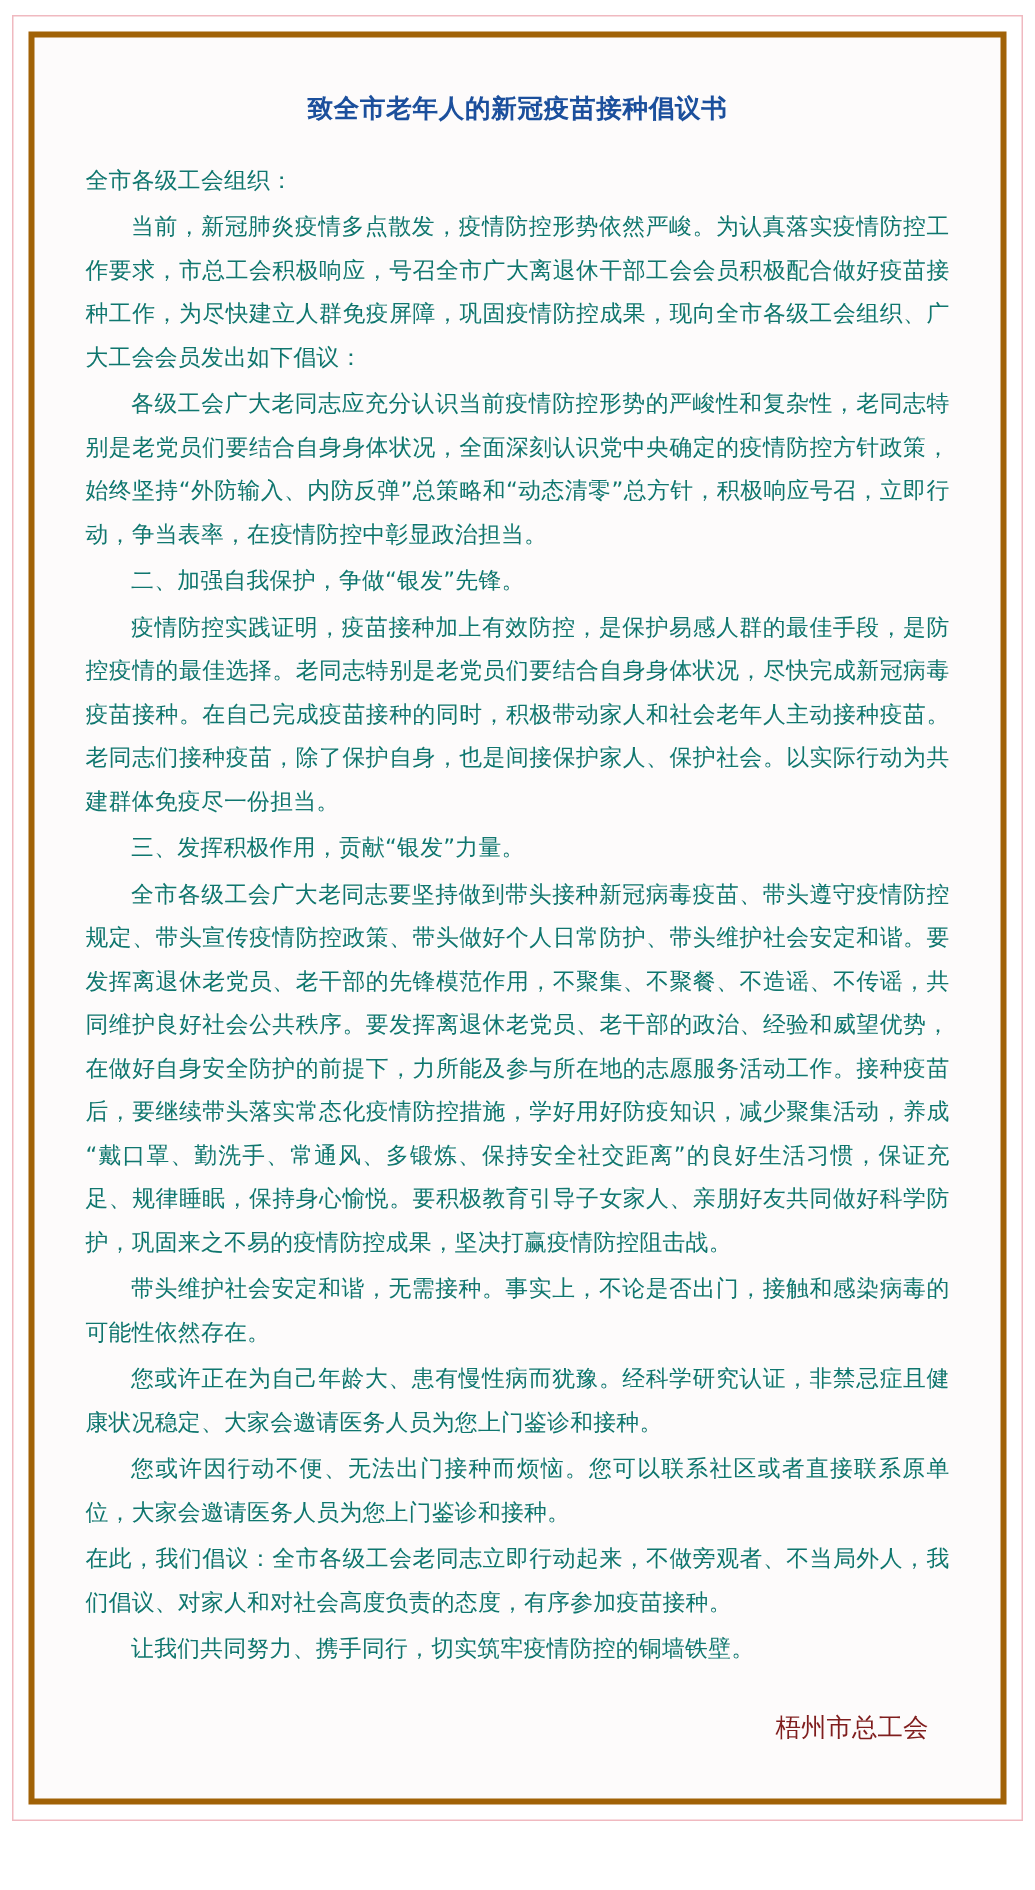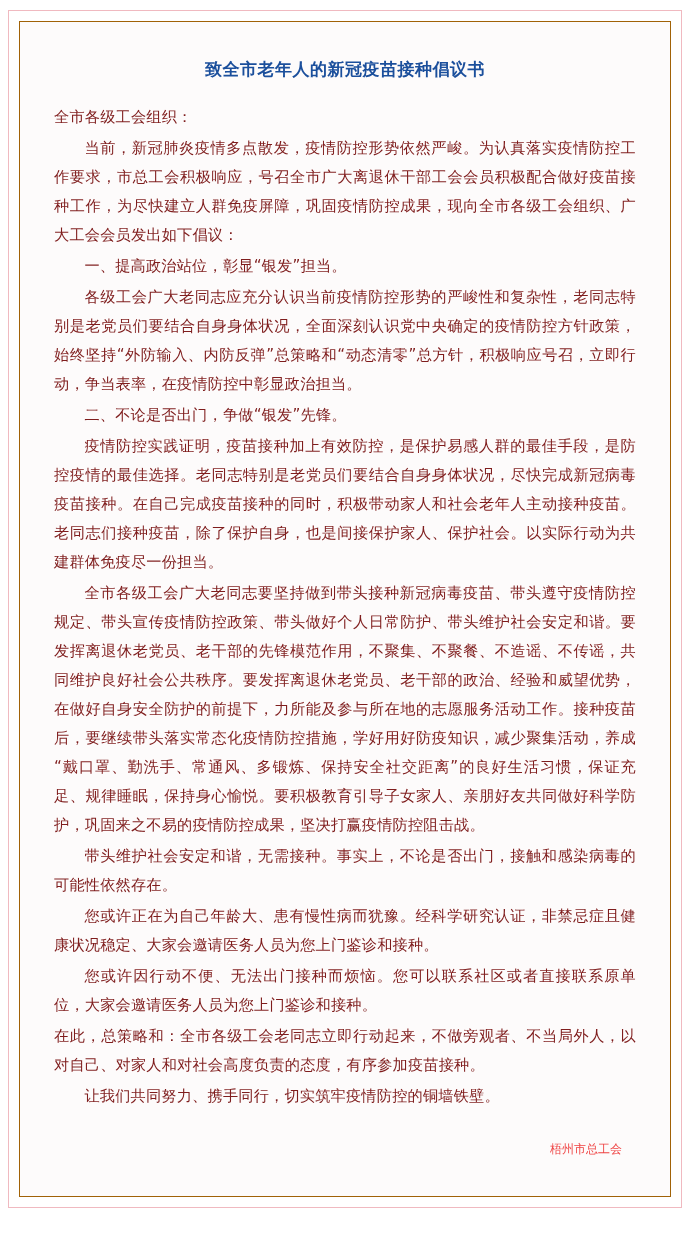--- a/index.html
+++ b/index.html
@@ -17,80 +17,80 @@
     box-sizing: border-box;
     padding: 10px 8px 0 8px;
   }
   .doc-frame {
     border: 1px solid #f0b9c0;
     background: #ffffff;
     box-sizing: border-box;
     padding: 10px;
   }
   .doc-inner {
-    border: 1px solid #a16207;
+    border: 4px solid #a16207;
     background: #fdfbfb;
     box-sizing: border-box;
     padding: 28px 34px 30px 34px;
   }
   .doc-title {
     text-align: center;
     color: #1b4f9c;
     font-size: 17px;
     font-weight: bold;
     letter-spacing: 0.5px;
     margin: 8px 0 22px 0;
     font-family: "DejaVu Sans", "Liberation Sans", sans-serif;
   }
   .doc-body p {
     margin: 0 0 2px 0;
     font-size: 15.2px;
     line-height: 29px;
-    color: #7f1d1d;
+    color: #0f766e;
     text-align: justify;
     text-justify: inter-ideograph;
     letter-spacing: 0.2px;
   }
   .doc-body p.indent {
     text-indent: 2em;
   }
   .doc-body p.noindent {
     text-indent: 0;
   }
   .signature {
     margin-top: 24px;
     text-align: right;
   }
   .signature p {
     margin: 0 0 2px 0;
-    font-size: 12px;
+    font-size: 17px;
     line-height: 29px;
-    color: #ef4444;
+    color: #7f1d1d;
     padding-right: 14px;
   }
 </style>
 </head>
 <body>
 
 <div class="page">
   <div class="doc-frame">
     <div class="doc-inner">
       <div class="doc-title">致全市老年人的新冠疫苗接种倡议书</div>
       <div class="doc-body">
         <p class="noindent">全市各级工会组织：</p>
         <p class="indent">当前，新冠肺炎疫情多点散发，疫情防控形势依然严峻。为认真落实疫情防控工作要求，市总工会积极响应，号召全市广大离退休干部工会会员积极配合做好疫苗接种工作，为尽快建立人群免疫屏障，巩固疫情防控成果，现向全市各级工会组织、广大工会会员发出如下倡议：</p>
-        <p class="indent">一、提高政治站位，彰显“银发”担当。</p>
         <p class="indent">各级工会广大老同志应充分认识当前疫情防控形势的严峻性和复杂性，老同志特别是老党员们要结合自身身体状况，全面深刻认识党中央确定的疫情防控方针政策，始终坚持“外防输入、内防反弹”总策略和“动态清零”总方针，积极响应号召，立即行动，争当表率，在疫情防控中彰显政治担当。</p>
-        <p class="indent">二、不论是否出门，争做“银发”先锋。</p>
+        <p class="indent">二、加强自我保护，争做“银发”先锋。</p>
         <p class="indent">疫情防控实践证明，疫苗接种加上有效防控，是保护易感人群的最佳手段，是防控疫情的最佳选择。老同志特别是老党员们要结合自身身体状况，尽快完成新冠病毒疫苗接种。在自己完成疫苗接种的同时，积极带动家人和社会老年人主动接种疫苗。老同志们接种疫苗，除了保护自身，也是间接保护家人、保护社会。以实际行动为共建群体免疫尽一份担当。</p>
+        <p class="indent">三、发挥积极作用，贡献“银发”力量。</p>
         <p class="indent">全市各级工会广大老同志要坚持做到带头接种新冠病毒疫苗、带头遵守疫情防控规定、带头宣传疫情防控政策、带头做好个人日常防护、带头维护社会安定和谐。要发挥离退休老党员、老干部的先锋模范作用，不聚集、不聚餐、不造谣、不传谣，共同维护良好社会公共秩序。要发挥离退休老党员、老干部的政治、经验和威望优势，在做好自身安全防护的前提下，力所能及参与所在地的志愿服务活动工作。接种疫苗后，要继续带头落实常态化疫情防控措施，学好用好防疫知识，减少聚集活动，养成“戴口罩、勤洗手、常通风、多锻炼、保持安全社交距离”的良好生活习惯，保证充足、规律睡眠，保持身心愉悦。要积极教育引导子女家人、亲朋好友共同做好科学防护，巩固来之不易的疫情防控成果，坚决打赢疫情防控阻击战。</p>
         <p class="indent">带头维护社会安定和谐，无需接种。事实上，不论是否出门，接触和感染病毒的可能性依然存在。</p>
         <p class="indent">您或许正在为自己年龄大、患有慢性病而犹豫。经科学研究认证，非禁忌症且健康状况稳定、大家会邀请医务人员为您上门鉴诊和接种。</p>
         <p class="indent">您或许因行动不便、无法出门接种而烦恼。您可以联系社区或者直接联系原单位，大家会邀请医务人员为您上门鉴诊和接种。</p>
-        <p class="noindent">在此，总策略和：全市各级工会老同志立即行动起来，不做旁观者、不当局外人，以对自己、对家人和对社会高度负责的态度，有序参加疫苗接种。</p>
+        <p class="noindent">在此，我们倡议：全市各级工会老同志立即行动起来，不做旁观者、不当局外人，我们倡议、对家人和对社会高度负责的态度，有序参加疫苗接种。</p>
         <p class="indent">让我们共同努力、携手同行，切实筑牢疫情防控的铜墙铁壁。</p>
       </div>
       <div class="signature">
         <p>梧州市总工会</p>
       </div>
     </div>
   </div>
 
 </div>
 

